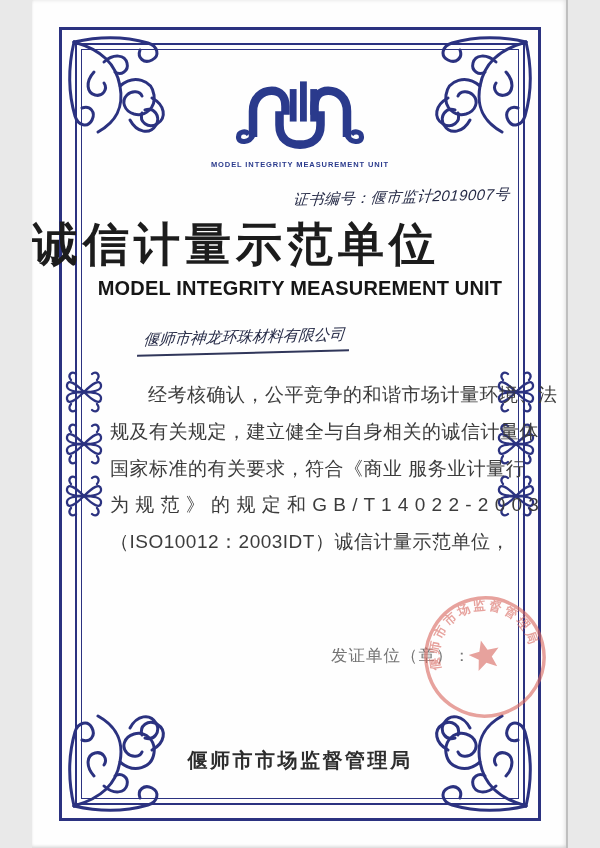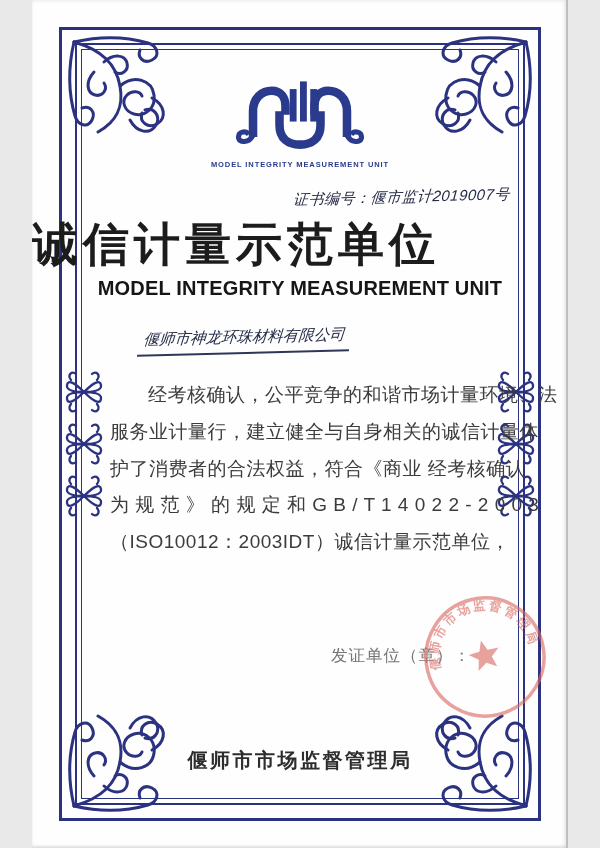--- a/index.html
+++ b/index.html
@@ -155,22 +155,22 @@
 
   <div class="hand cert-line">证书编号：偃市监计2019007号</div>
 
   <div class="title-cn">诚信计量示范单位</div>
   <div class="title-en">MODEL INTEGRITY MEASUREMENT UNIT</div>
 
   <div class="hand recipient">偃师市神龙环珠材料有限公司</div>
 
   <div class="body-text">
     <div class="line indent">经考核确认，公平竞争的和谐市场计量环境、法</div>
-    <div class="line">服务业计量行，建立健全与自身相关的诚信计量体</div>
-    <div class="line">护了消费者的合法权益，符合《商业 经考核确认</div>
+    <div class="line">规及有关规定，建立健全与自身相关的诚信计量体</div>
+    <div class="line">国家标准的有关要求，符合《商业 服务业计量行</div>
     <div class="line">为 规 范 》 的 规 定 和 G B / T 1 4 0 2 2 - 2 0 0 3</div>
     <div class="line">（ISO10012：2003IDT）诚信计量示范单位，</div>
   </div>
 
   <div class="issuer-label">发证单位（章）：</div>
 
   <svg class="seal" viewBox="0 0 130 130">
     <defs>
       <path id="seal-arc" d="M 20,73 A 46,46 0 1 1 110,73" fill="none"></path>
     </defs>

